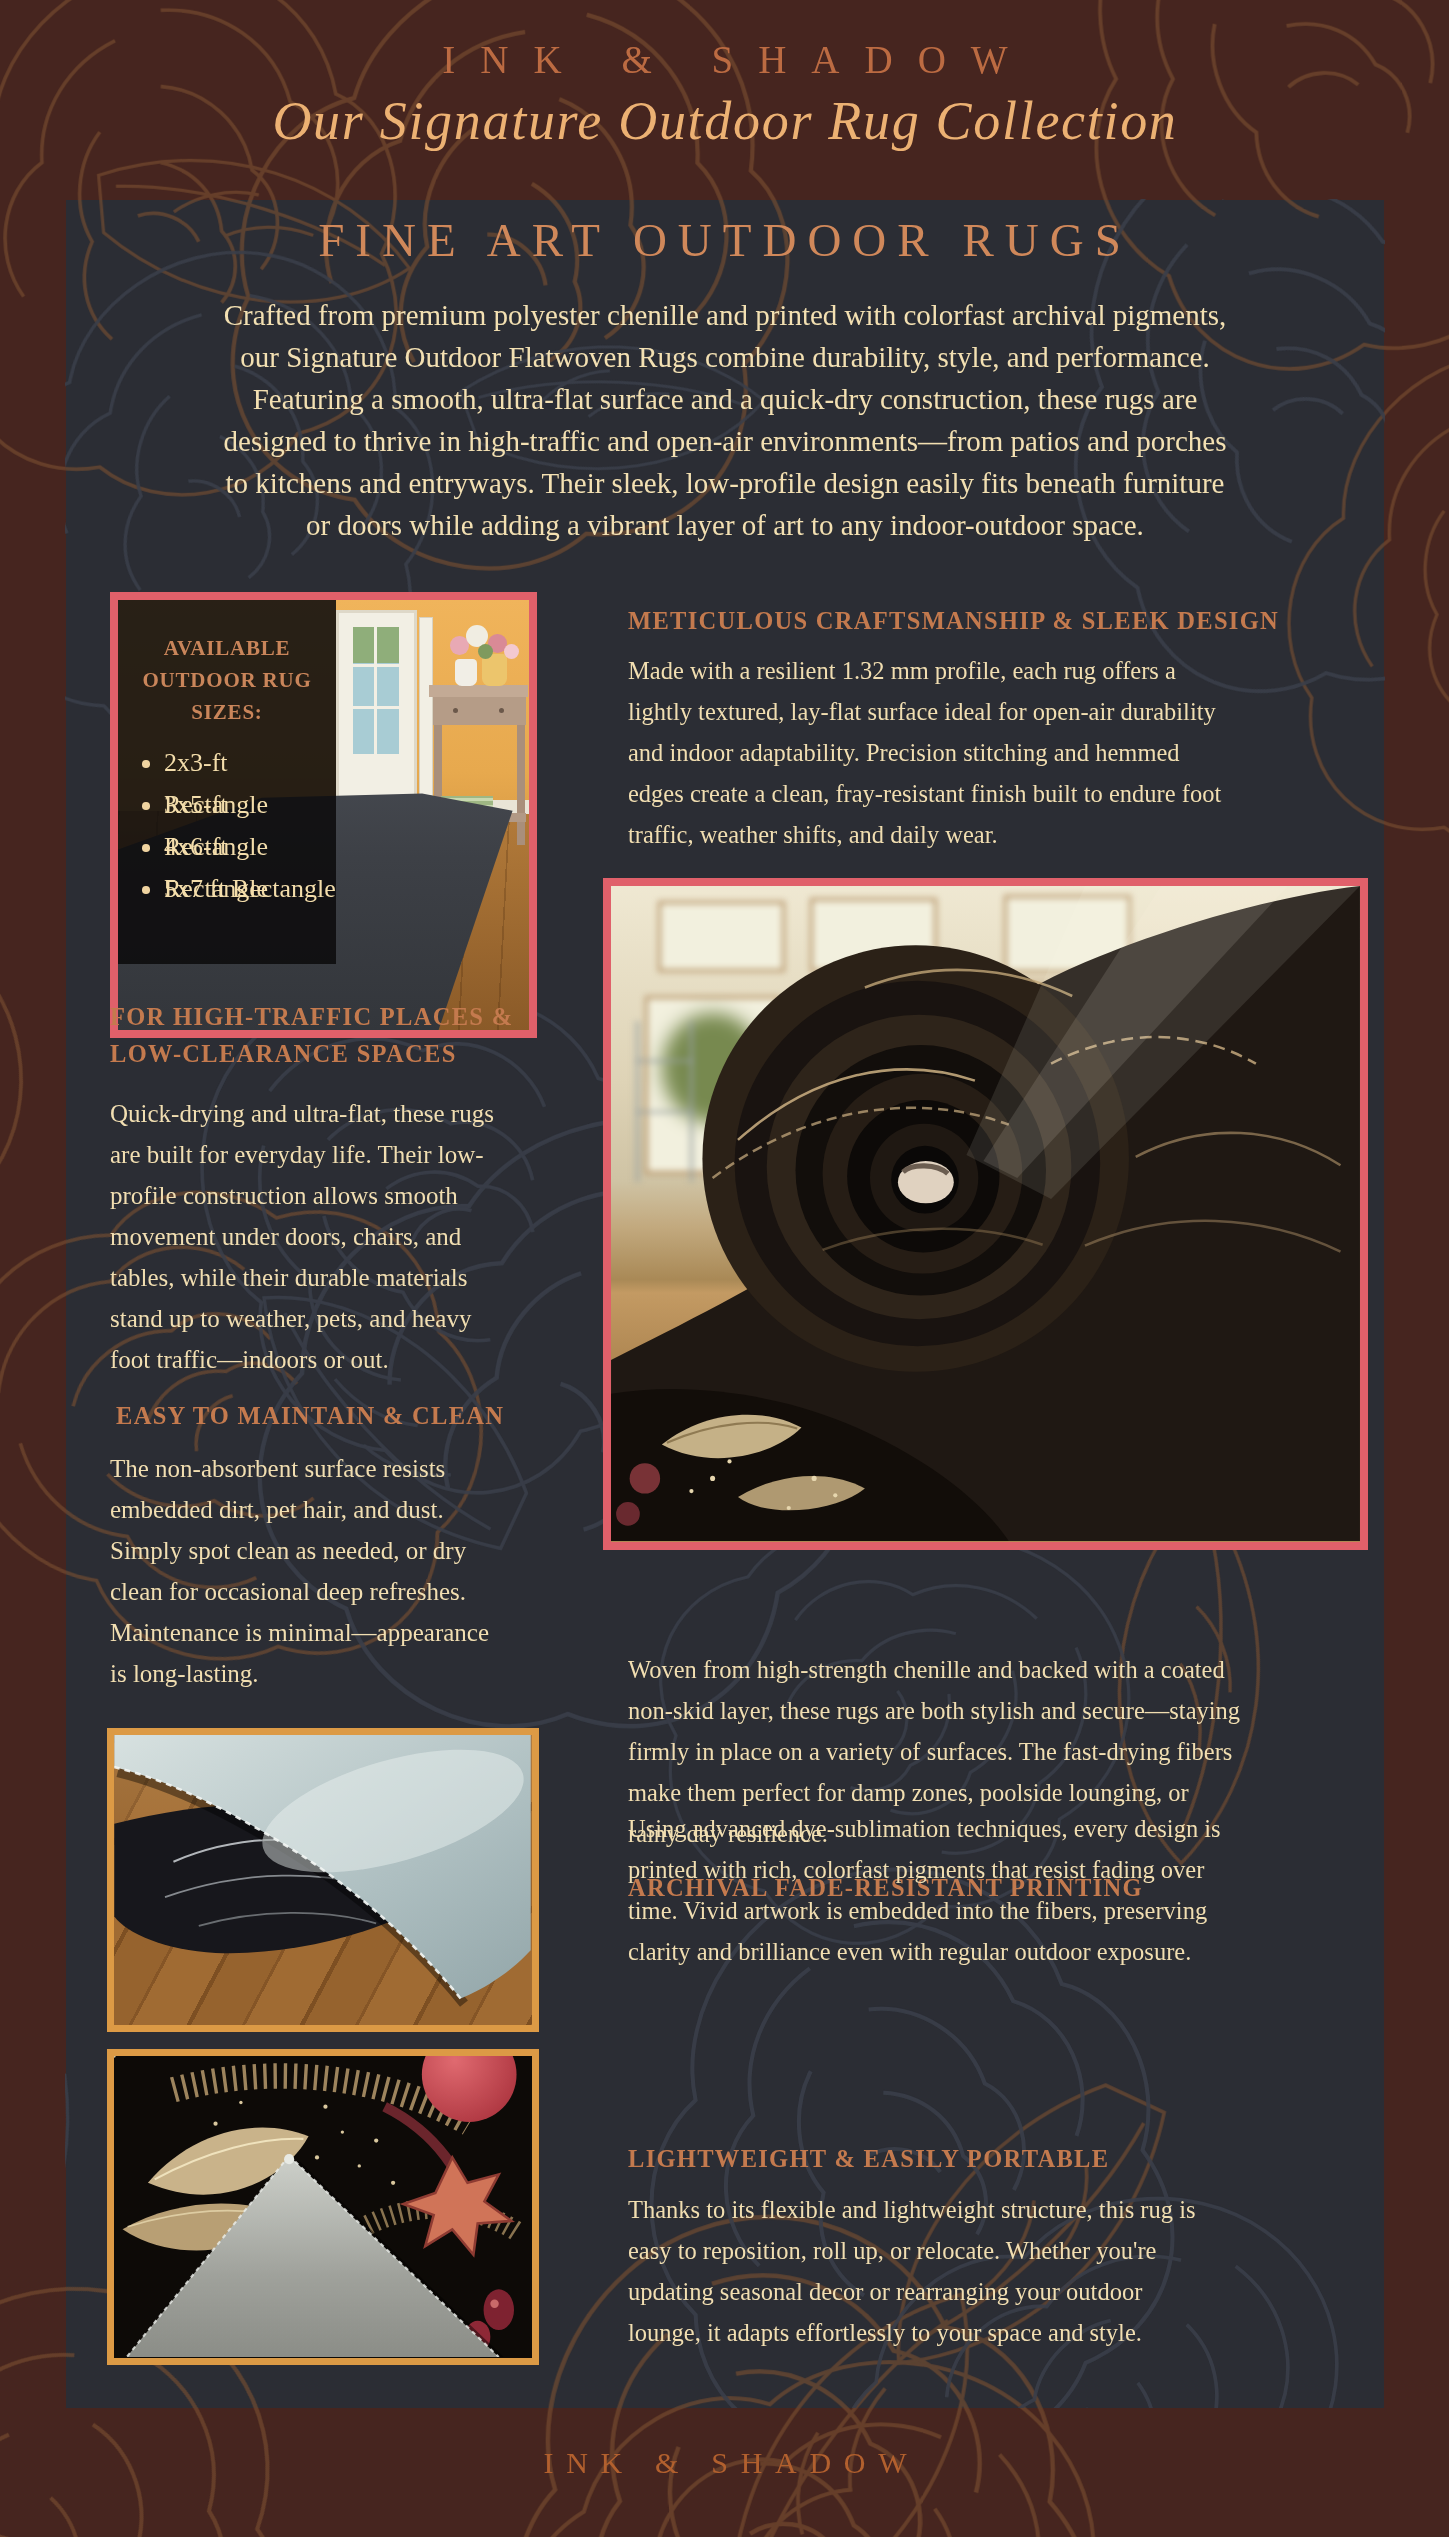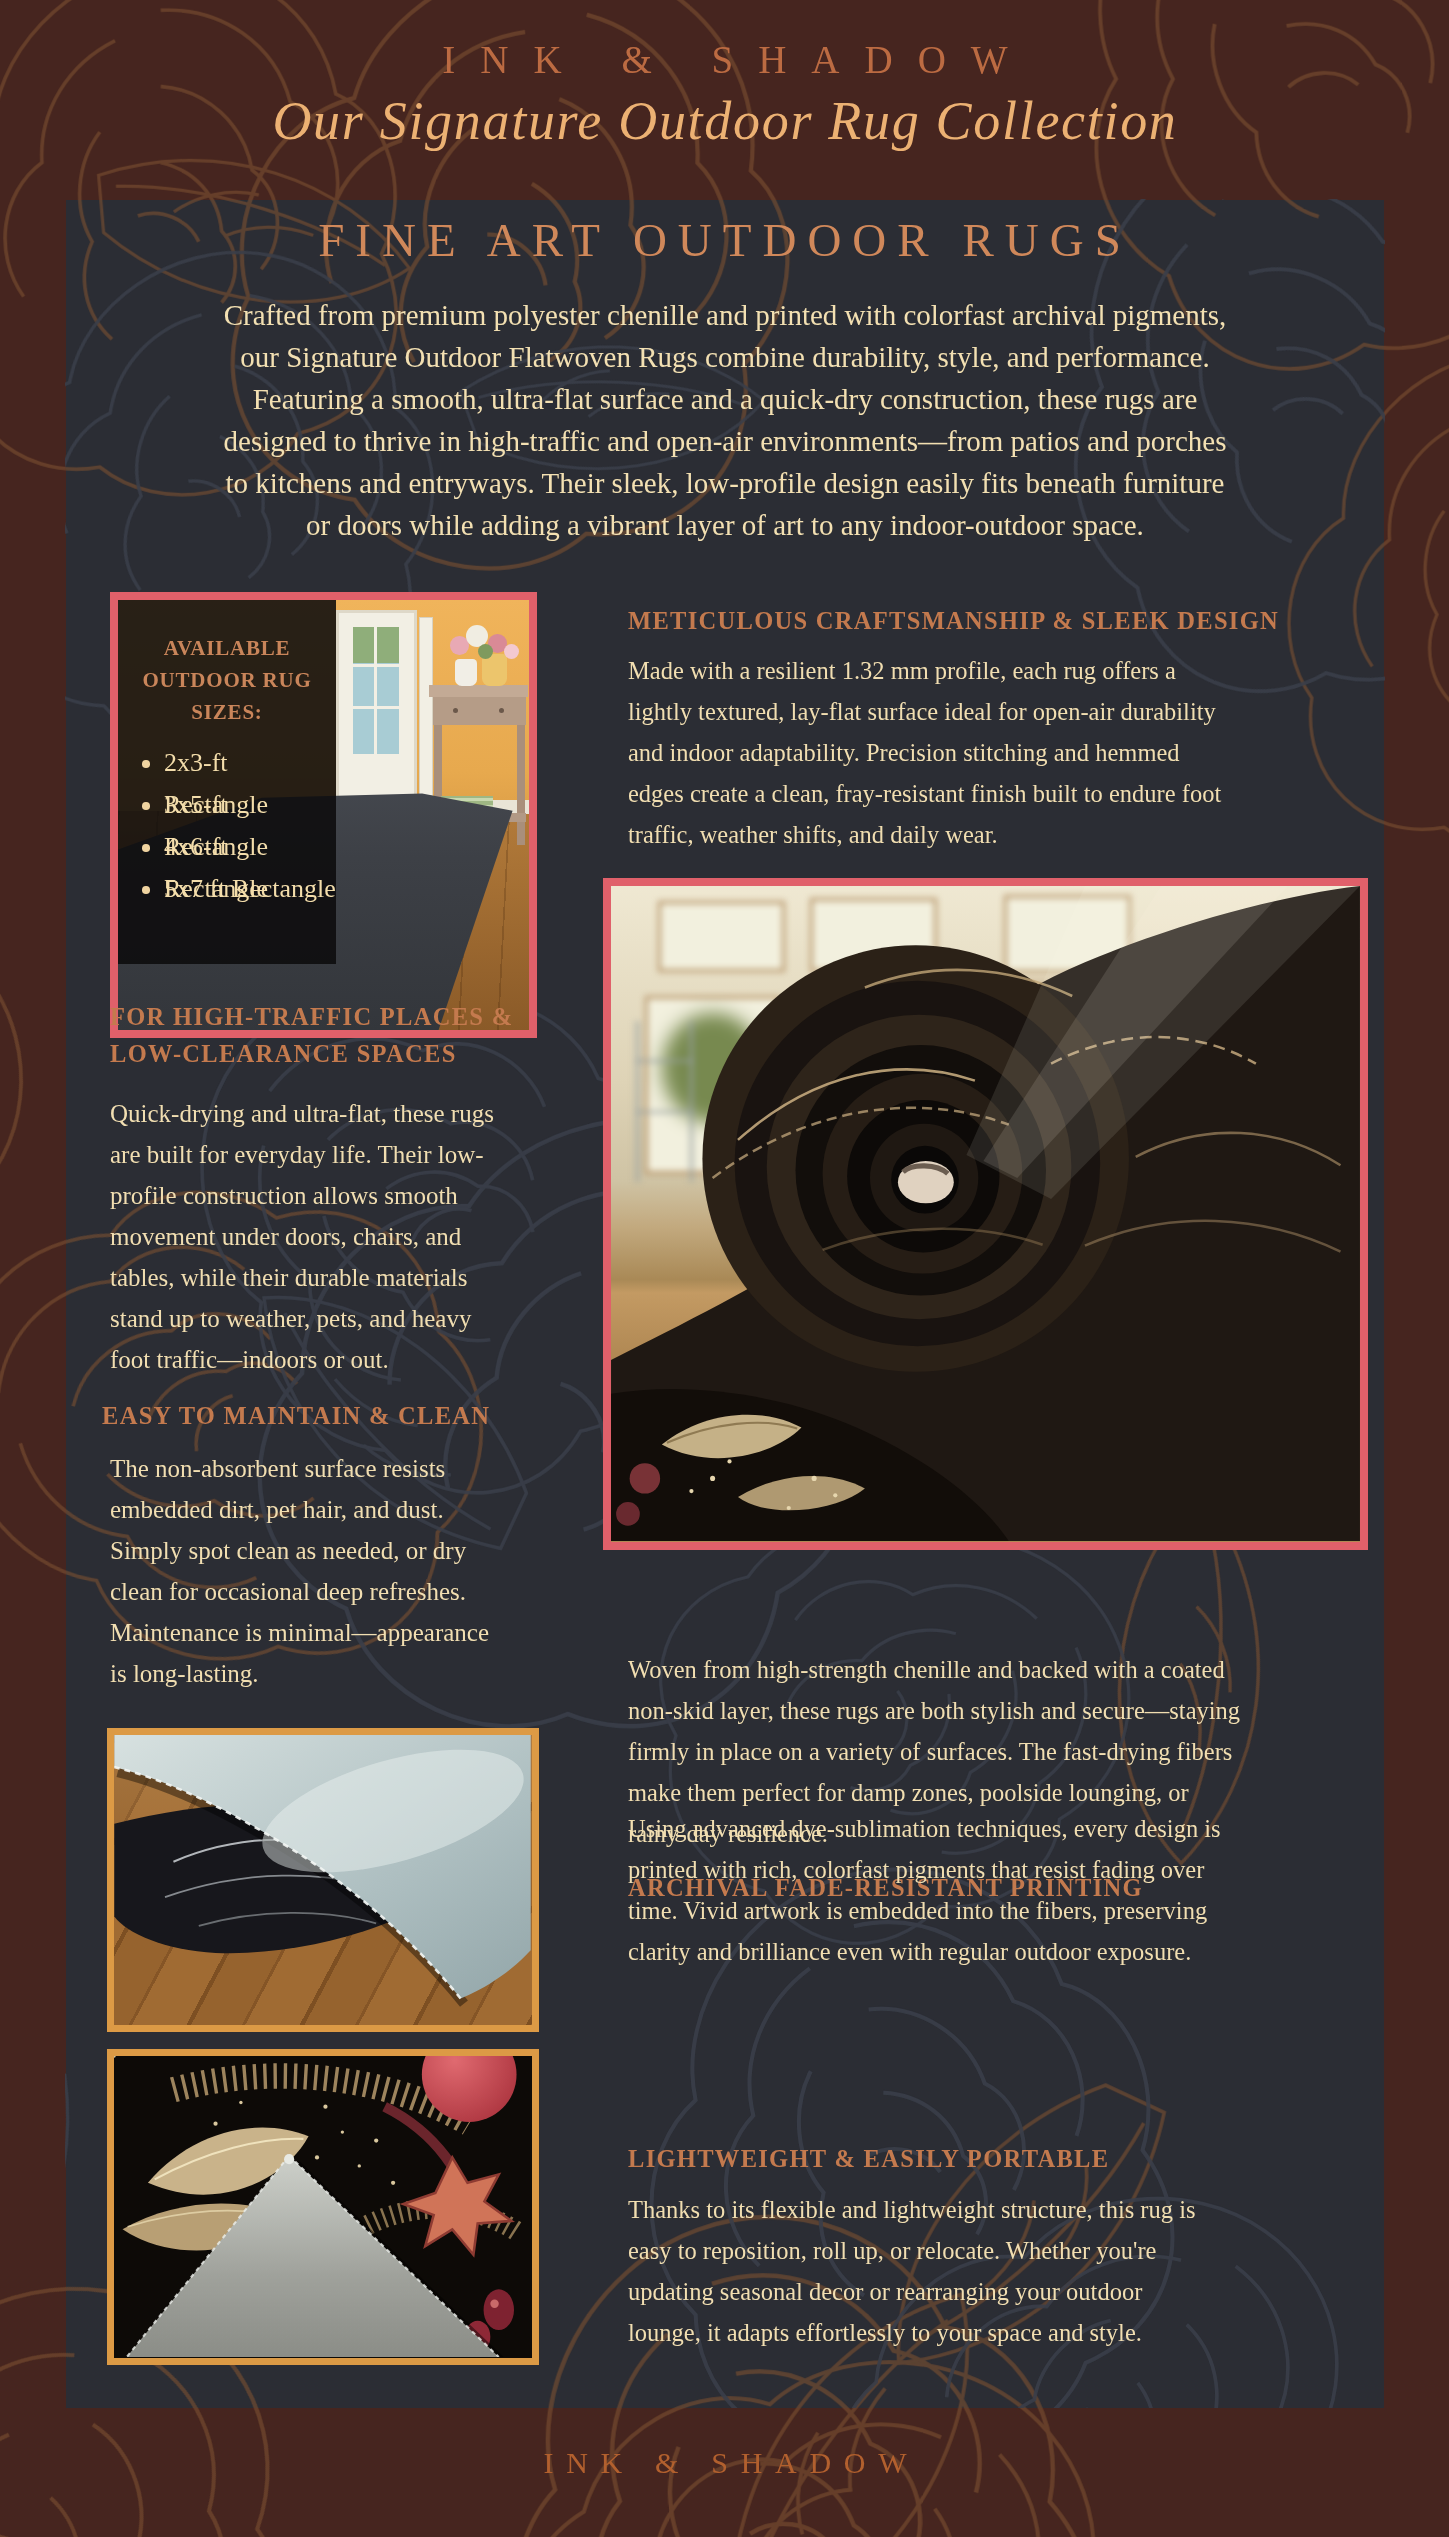--- a/index.html
+++ b/index.html
@@ -260,21 +260,21 @@
   <div class="sec-head txt" style="left:110px;top:998px;">FOR HIGH-TRAFFIC PLACES &amp;
 LOW-CLEARANCE SPACES</div>
   <div class="sec-body txt" style="left:110px;top:1093px;line-height:41px;">Quick-drying and ultra-flat, these rugs
 are built for everyday life. Their low-
 profile construction allows smooth
 movement under doors, chairs, and
 tables, while their durable materials
 stand up to weather, pets, and heavy
 foot traffic—indoors or out.</div>
 
-  <div class="sec-head" style="left:102px;top:1397px;">EASY TO MAINTAIN &amp; CLEAN</div>
+  <div class="sec-head" style="left:116px;top:1397px;">EASY TO MAINTAIN &amp; CLEAN</div>
   <div class="sec-body txt" style="left:110px;top:1448px;">The non-absorbent surface resists
 embedded dirt, pet hair, and dust.
 Simply spot clean as needed, or dry
 clean for occasional deep refreshes.
 Maintenance is minimal—appearance
 is long-lasting.</div>
 
   <div class="sec-body rcol txt" style="left:628px;top:1649px;">Woven from high-strength chenille and backed with a coated
 non-skid layer, these rugs are both stylish and secure—staying
 firmly in place on a variety of surfaces. The fast-drying fibers

